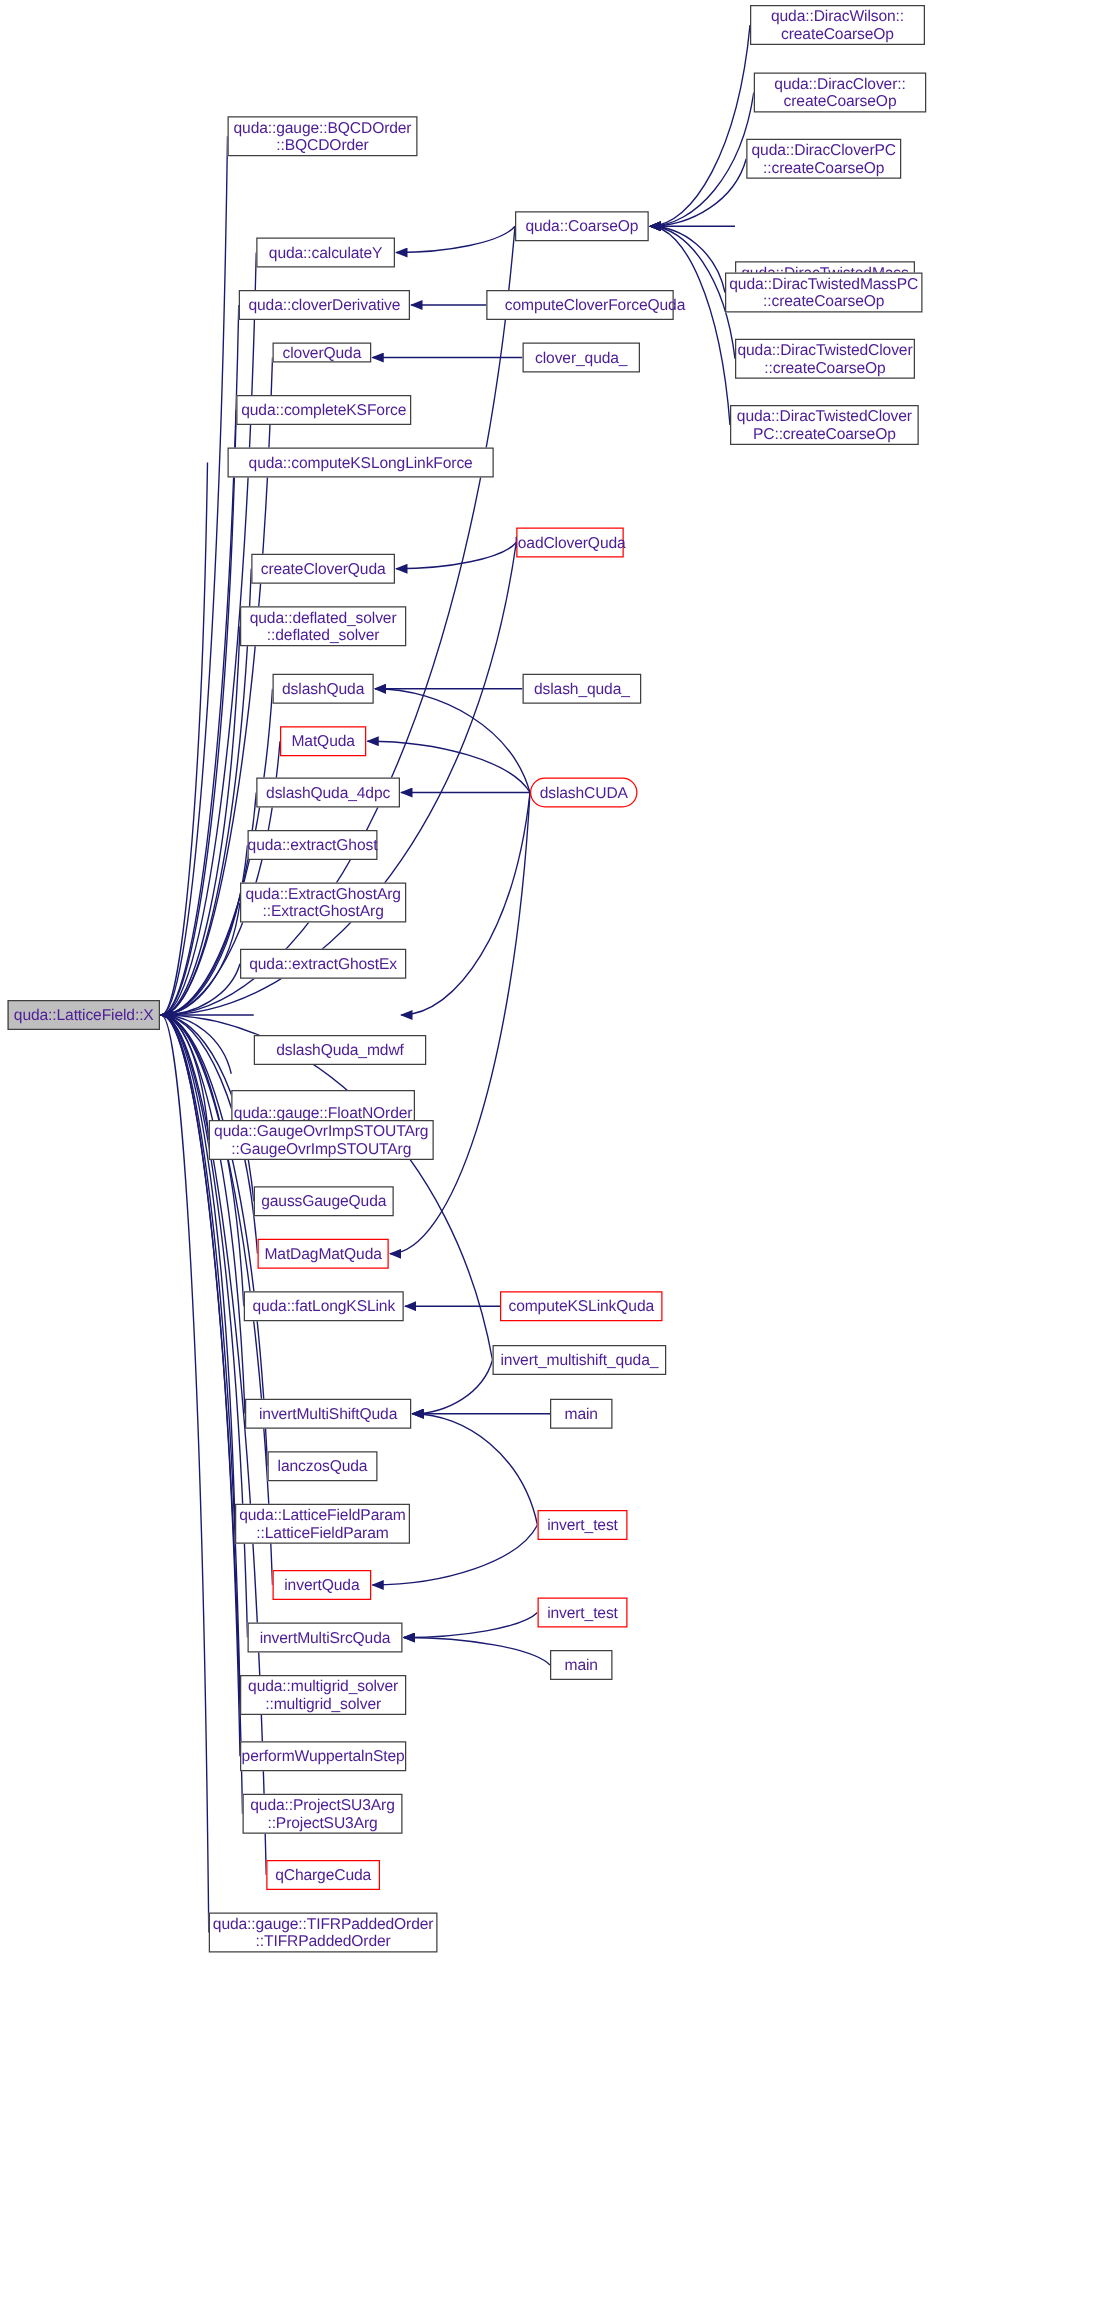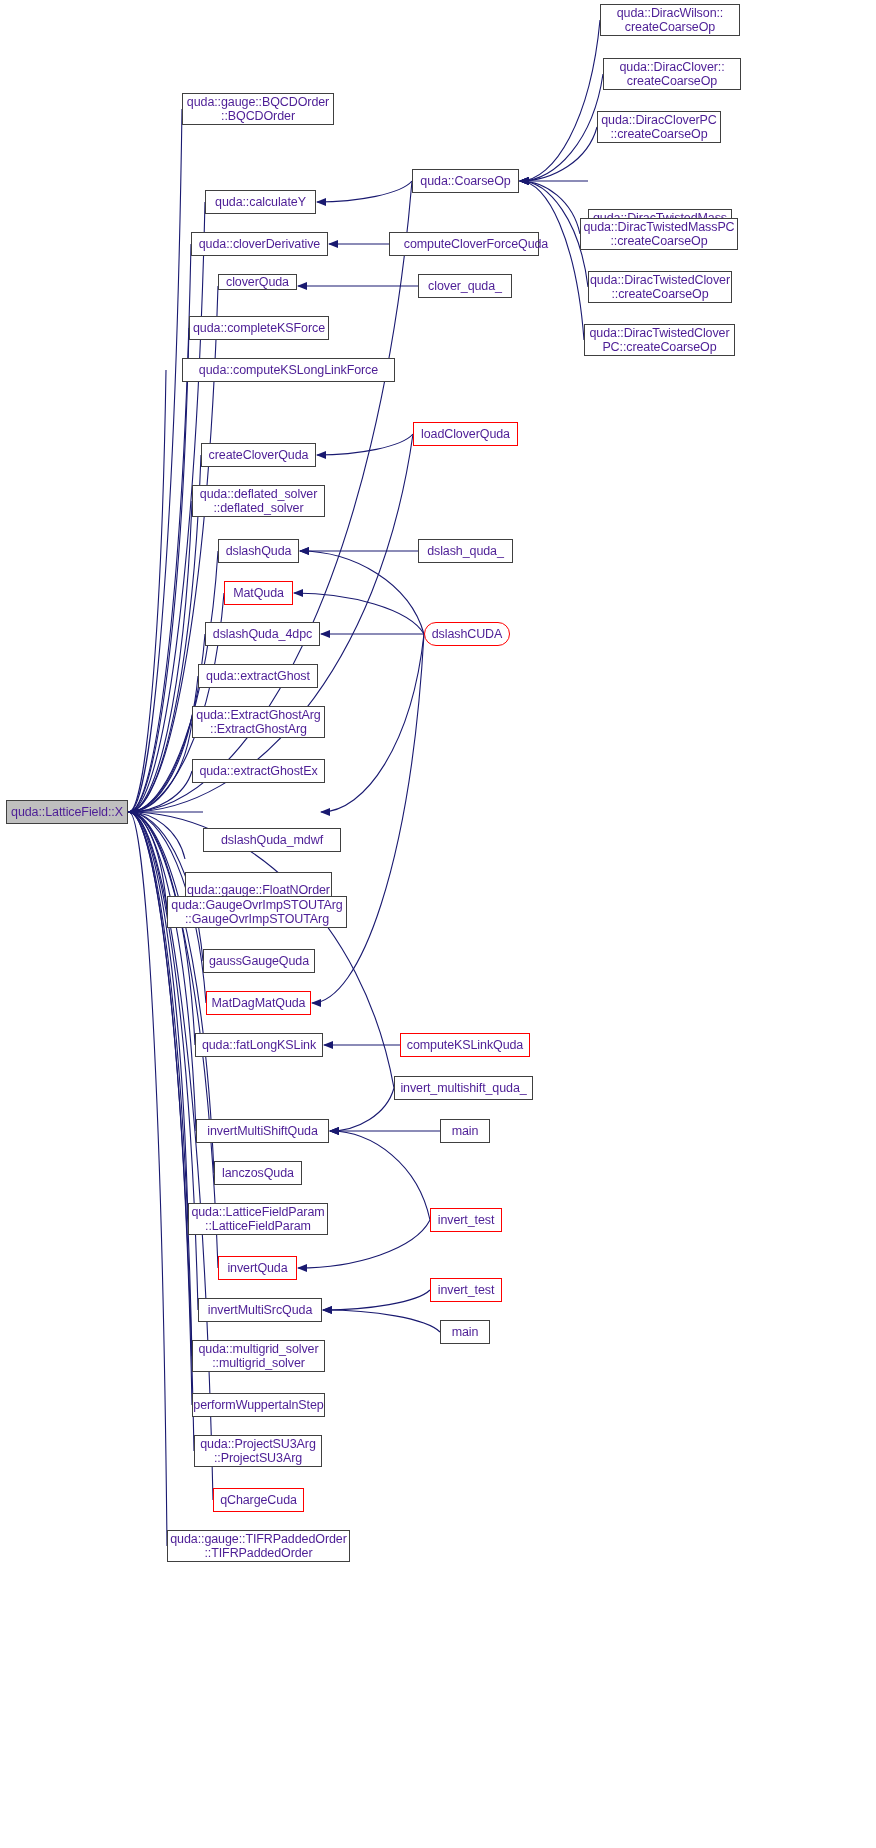--- a/index.html
+++ b/index.html
@@ -112,29 +112,29 @@
     <div class="node" style="left: 584px; top: 324px; width: 151px; height: 32px;"><span>quda::DiracTwistedClover
 PC::createCoarseOp</span></div>
     <div class="node" style="left: 205px; top: 190px; width: 111px; height: 24px;"><span>quda::calculateY</span></div>
     <div class="node" style="left: 191px; top: 232px; width: 137px; height: 24px;"><span>quda::cloverDerivative</span></div>
     <div class="node" style="left: 389px; top: 232px; width: 150px; height: 24px; padding-left: 24px;"><span>computeCloverForceQuda</span></div>
     <div class="node" style="left: 218px; top: 274px; width: 79px; height: 16px;"><span>cloverQuda</span></div>
     <div class="node" style="left: 418px; top: 274px; width: 94px; height: 24px;"><span>clover_quda_</span></div>
     <div class="node" style="left: 189px; top: 316px; width: 140px; height: 24px;"><span>quda::completeKSForce</span></div>
     <div class="node" style="left: 166px; top: 358px; width: 213px; height: 24px; margin-left: 16px;"><span>quda::computeKSLongLinkForce</span></div>
     <div class="node" style="left: 201px; top: 443px; width: 115px; height: 24px;"><span>createCloverQuda</span></div>
-    <div class="node red" style="left: 413px; top: 422px; width: 105px; height: 24px; text-align: center;"><span>loadCloverQuda</span></div>
+    <div class="node red" style="left: 413px; top: 422px; width: 86px; height: 24px; text-align: center;"><span>loadCloverQuda</span></div>
     <div class="node" style="left: 192px; top: 485px; width: 133px; height: 32px;"><span>quda::deflated_solver
 ::deflated_solver</span></div>
     <div class="node" style="left: 218px; top: 539px; width: 81px; height: 24px;"><span>dslashQuda</span></div>
     <div class="node" style="left: 418px; top: 539px; width: 95px; height: 24px;"><span>dslash_quda_</span></div>
     <div class="node red" style="left: 224px; top: 581px; width: 69px; height: 24px;"><span>MatQuda</span></div>
     <div class="node" style="left: 205px; top: 622px; width: 115px; height: 24px;"><span>dslashQuda_4dpc</span></div>
     <div class="node red" style="left: 424px; top: 622px; width: 86px; height: 24px; border-radius: 12px;"><span>dslashCUDA</span></div>
-    <div class="node" style="left: 198px; top: 664px; width: 120px; height: 24px;"><span>quda::extractGhost</span></div>
+    <div class="node" style="left: 198px; top: 664px; width: 104px; height: 24px;"><span>quda::extractGhost</span></div>
     <div class="node" style="left: 192px; top: 706px; width: 133px; height: 32px;"><span>quda::ExtractGhostArg
 ::ExtractGhostArg</span></div>
     <div class="node" style="left: 192px; top: 759px; width: 133px; height: 24px;"><span>quda::extractGhostEx</span></div>
     <div class="node" style="left: 203px; top: 828px; width: 138px; height: 24px;"><span>dslashQuda_mdwf</span></div>
     <div class="node" style="left: 185px; top: 872px; width: 147px; height: 50px;"><span>quda::gauge::FloatNOrder
 ::FloatNOrder</span></div>
     <div class="node" style="left: 167px; top: 896px; width: 180px; height: 32px;"><span>quda::GaugeOvrImpSTOUTArg
 ::GaugeOvrImpSTOUTArg</span></div>
     <div class="node" style="left: 203px; top: 949px; width: 112px; height: 24px;"><span>gaussGaugeQuda</span></div>
     <div class="node red" style="left: 206px; top: 991px; width: 105px; height: 24px;"><span>MatDagMatQuda</span></div>

